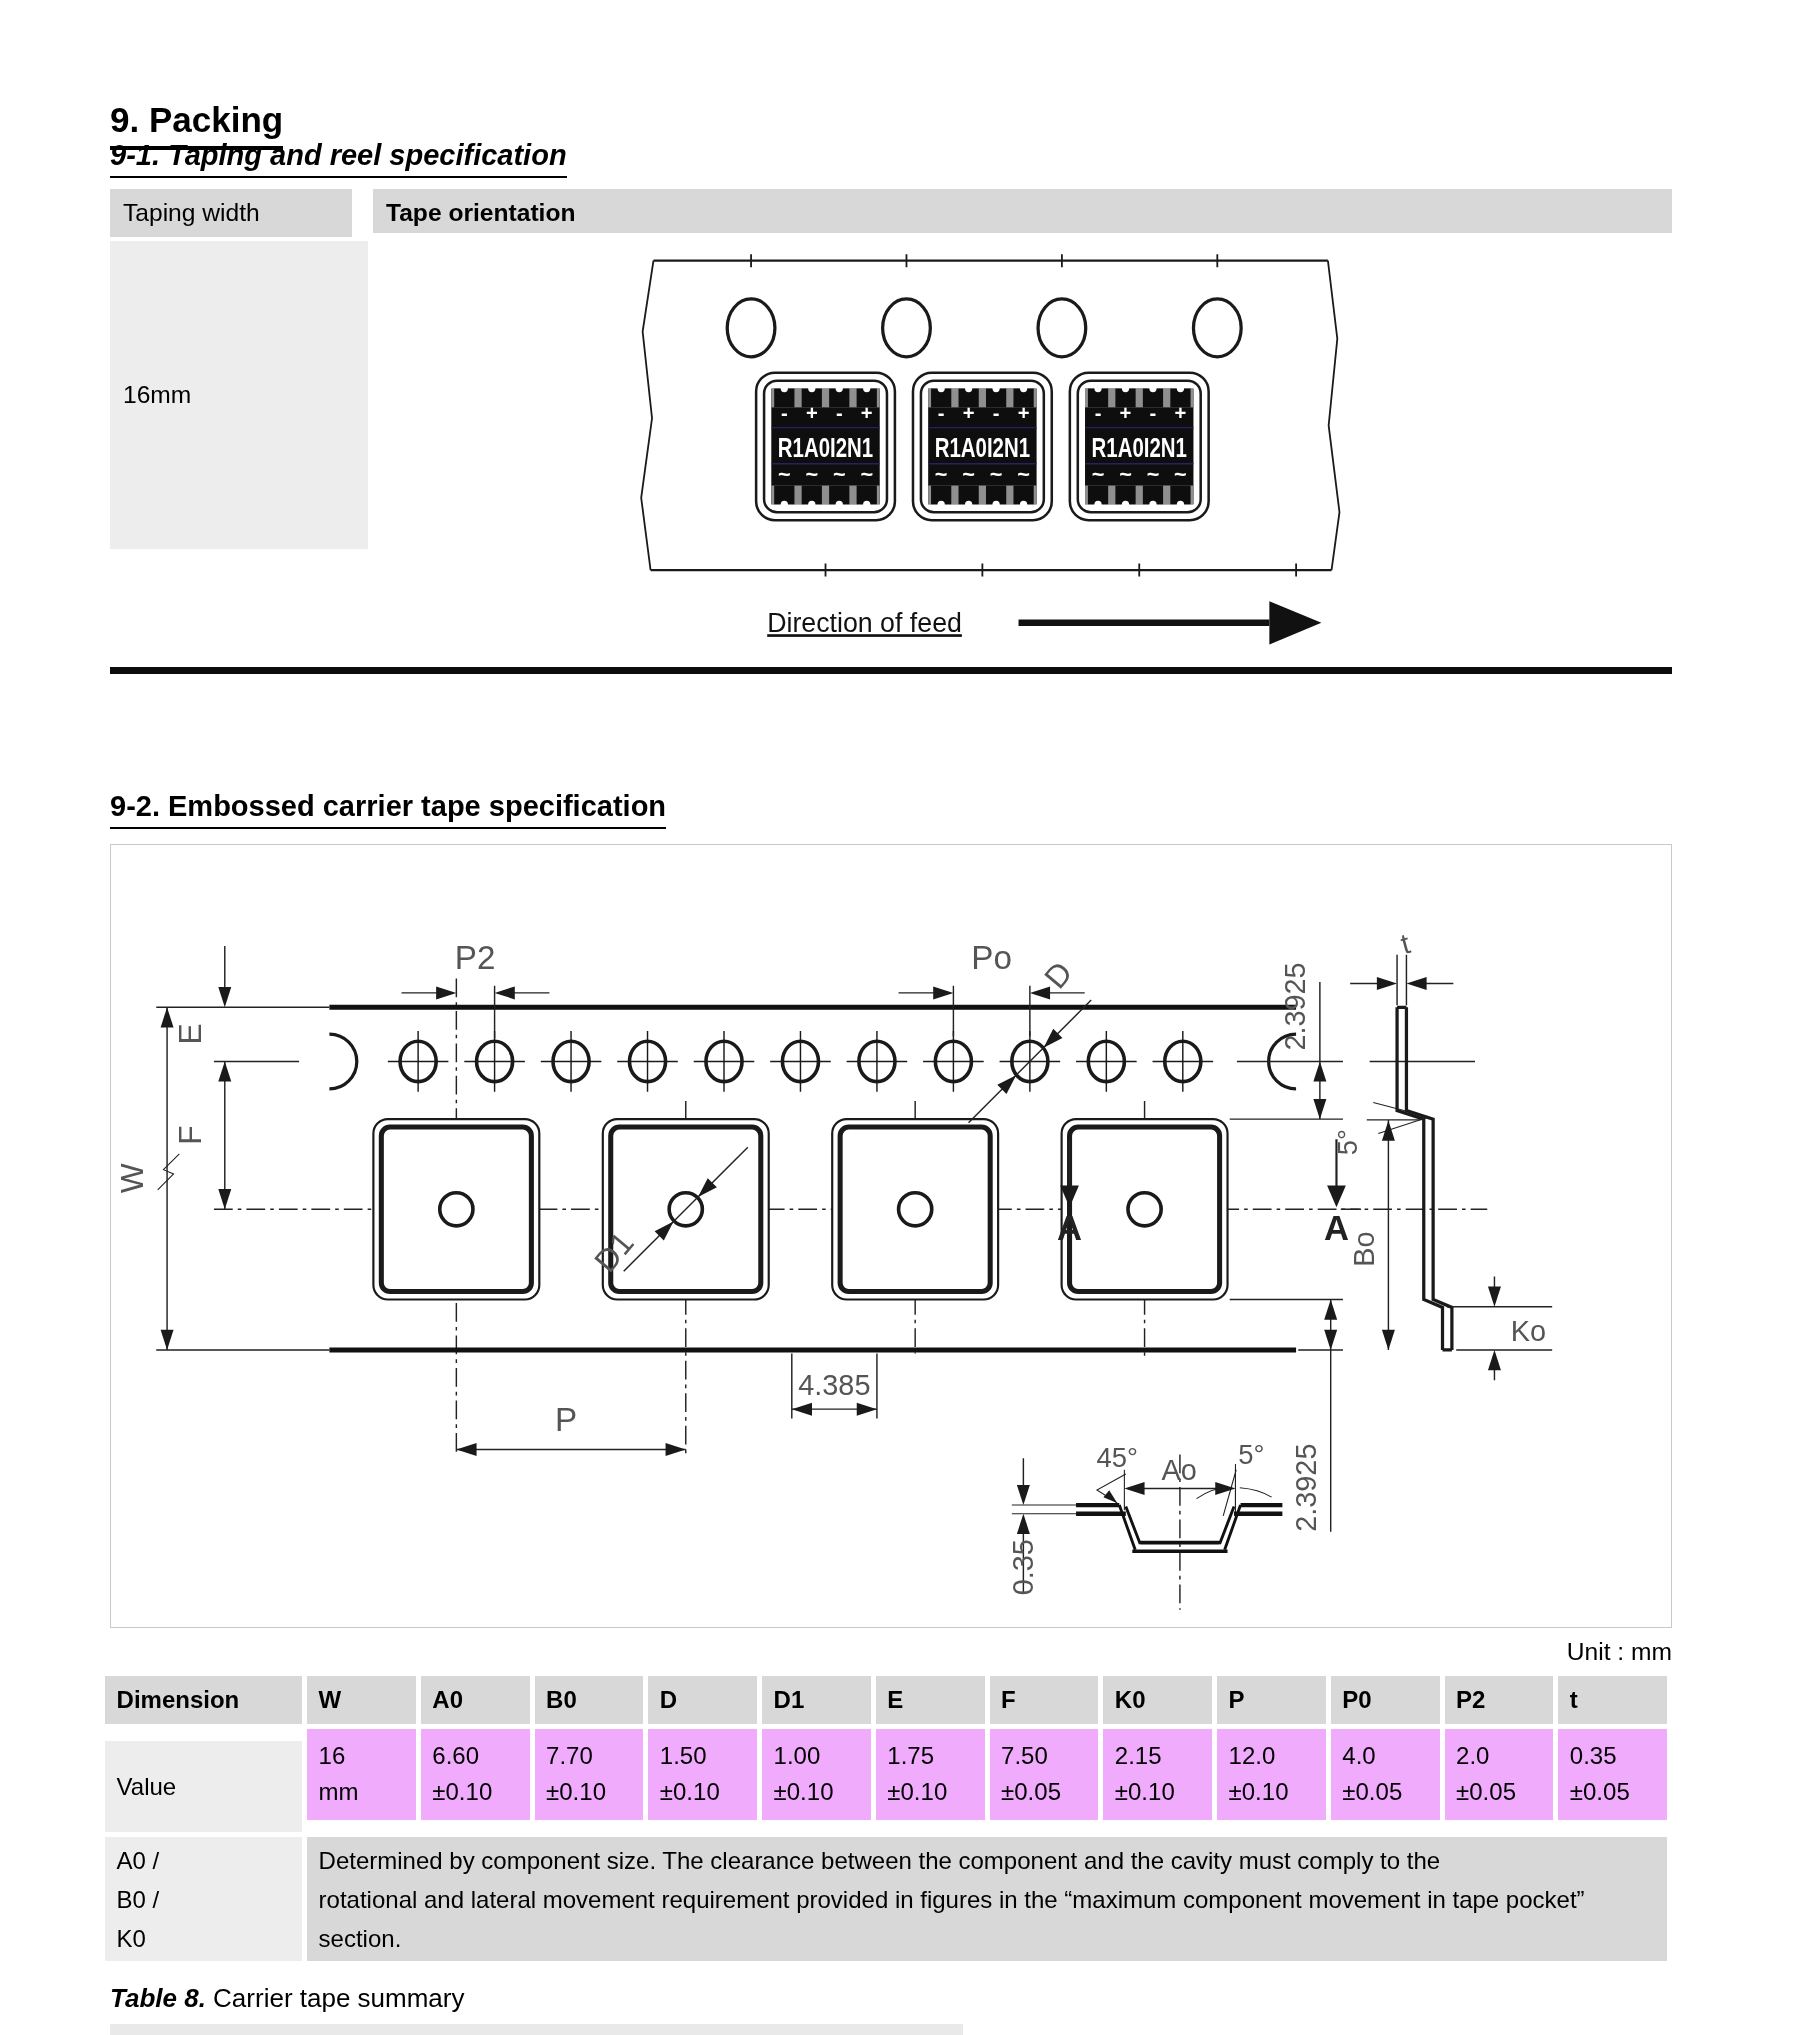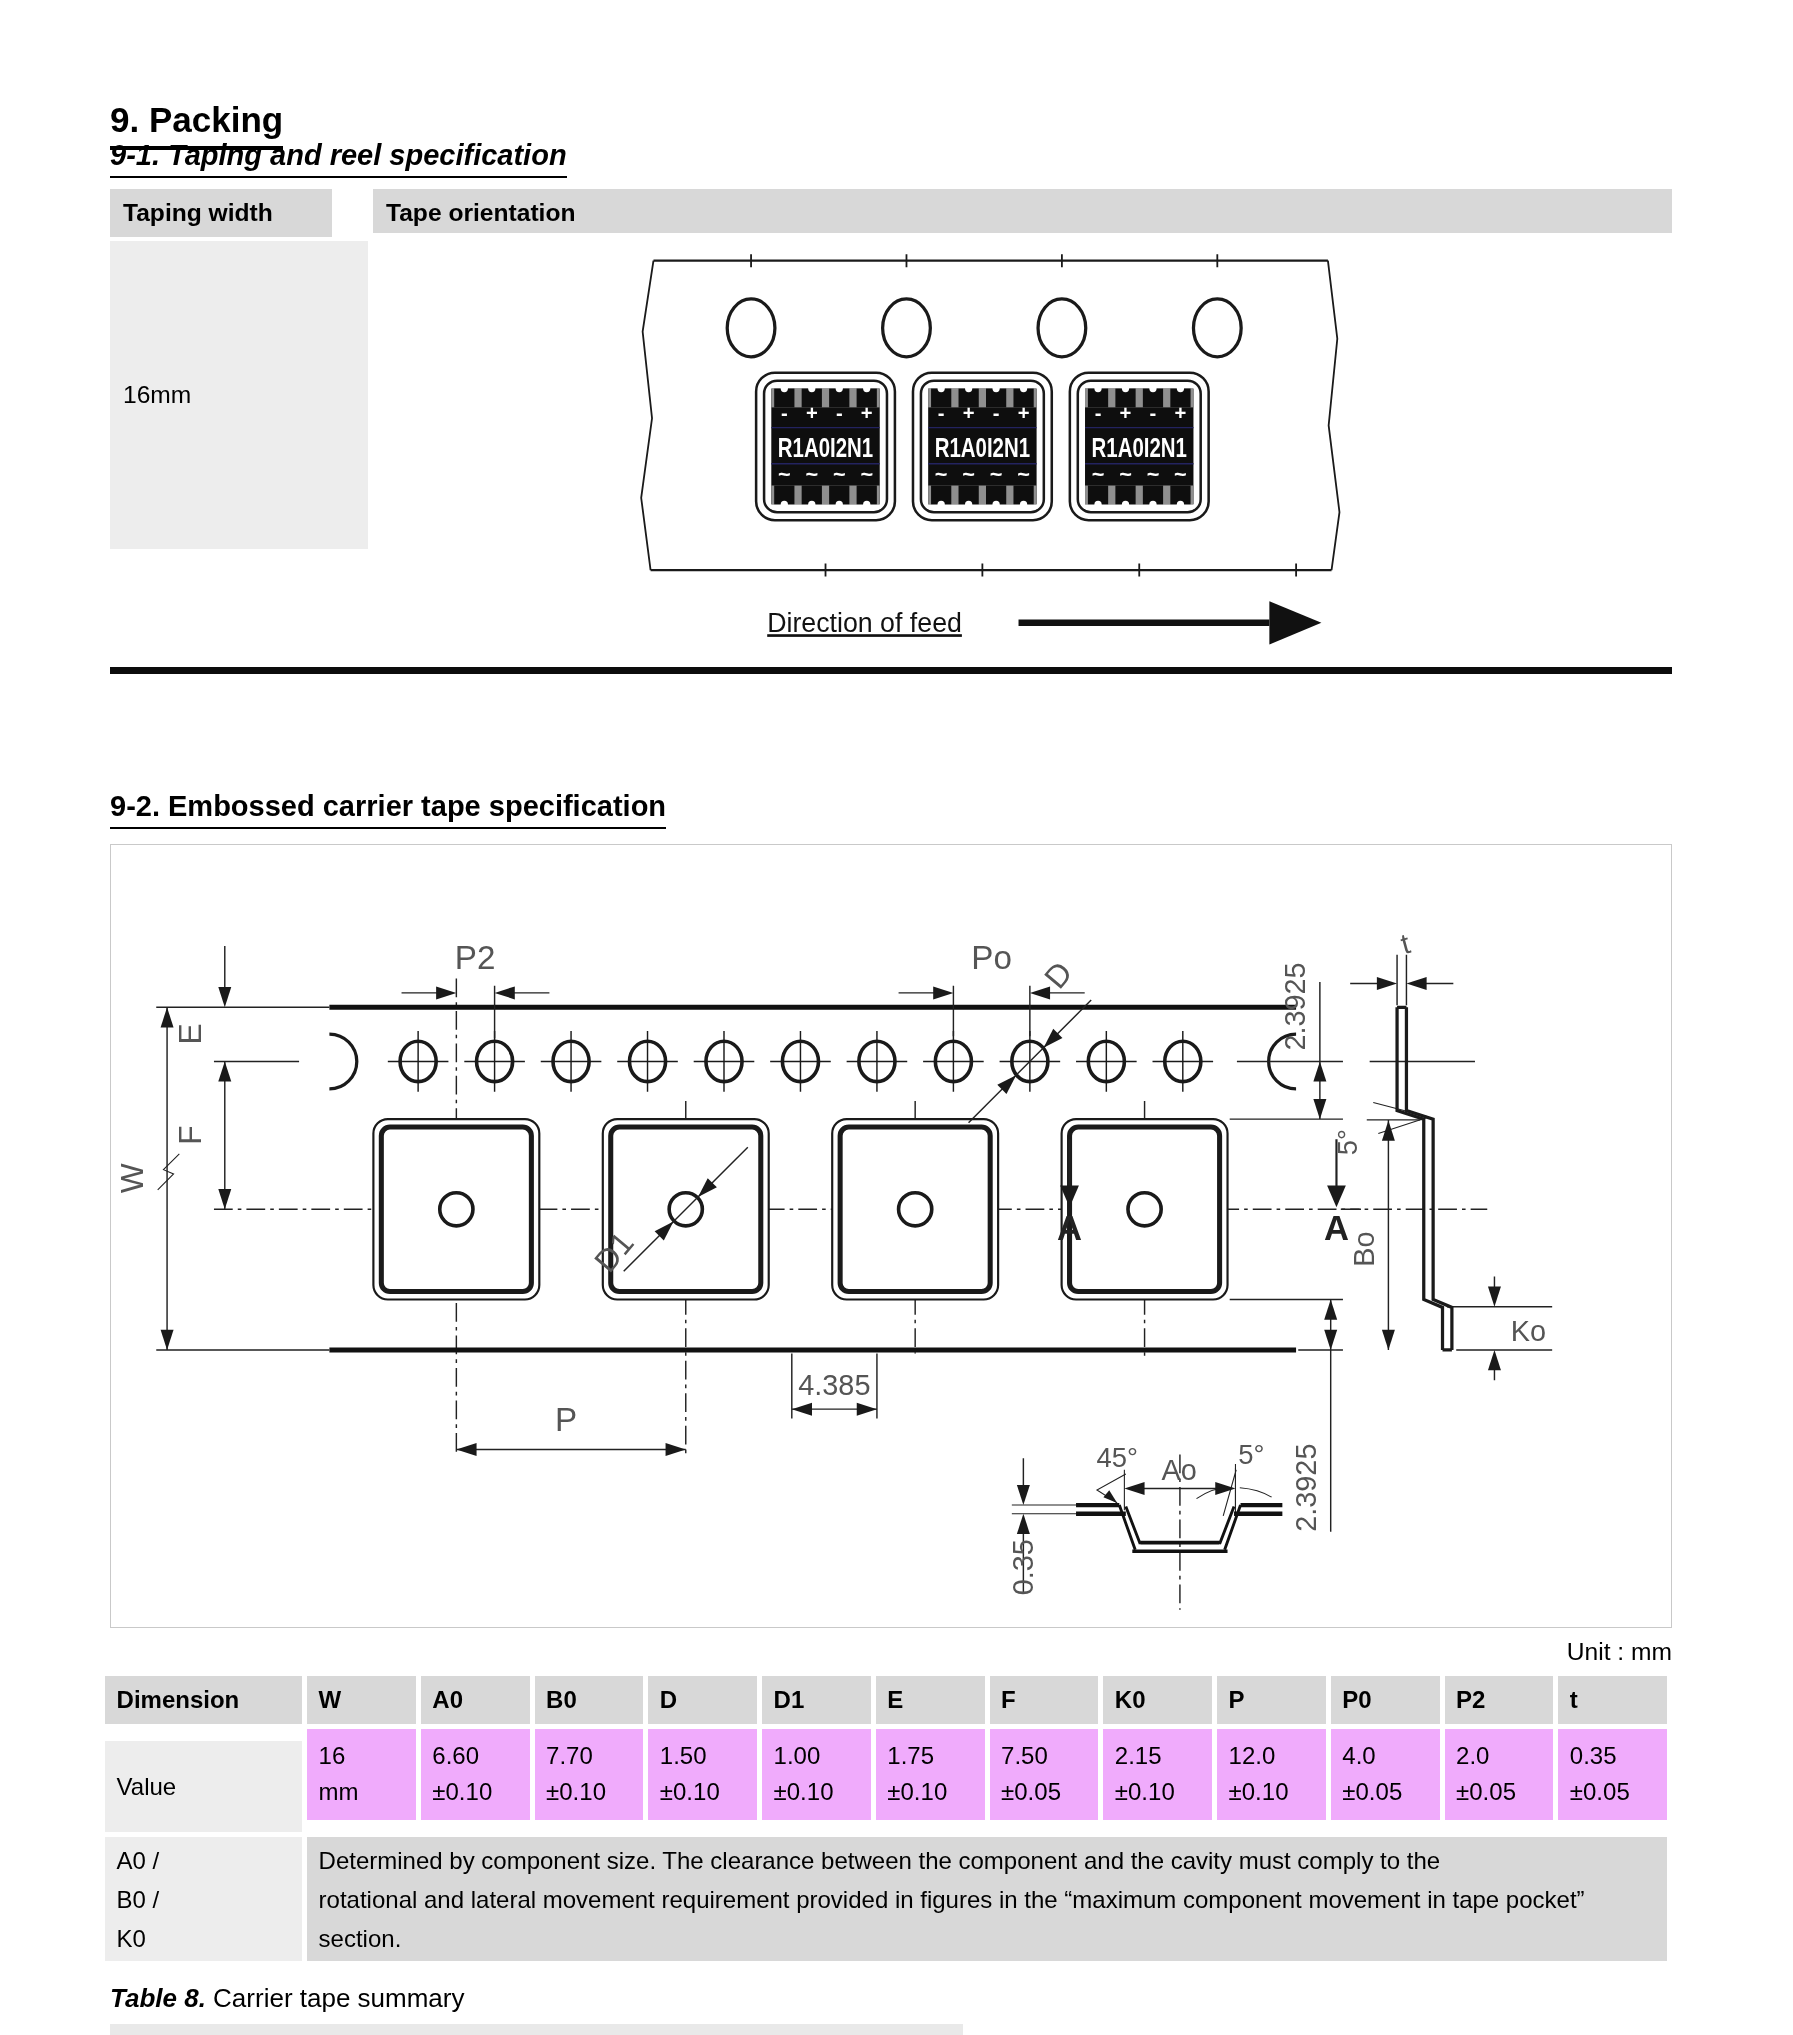--- a/index.html
+++ b/index.html
@@ -8,22 +8,22 @@
     font-family:"Liberation Sans",sans-serif;color:#000;overflow:hidden;
   }
   .abs{position:absolute;}
   
   .h1{left:110px;top:56px;font-size:35px;font-weight:bold;margin-top:44px;}
   .h1 span{display:inline-block;border-bottom:4.3px solid #000;padding-bottom:5.8px;}
   .h2a{left:110px;top:139px;font-size:29px;font-weight:bold;font-style:italic;}
   .h2b{left:110px;top:790px;font-size:29px;font-weight:bold;}
   .h2a span,.h2b span{display:inline-block;border-bottom:2.9px solid #000;padding-bottom:4.3px;}
   
-  .tt-h1{left:110px;top:189px;width:222px;height:48px;background:#d8d8d8;
-         font-size:24.6px;font-weight:bold;line-height:48px;padding-left:13px;box-sizing:border-box;}
+  .tt-h1{left:110px;top:189px;width:242px;height:48px;background:#d8d8d8;
+         font-size:24.6px;font-weight:normal;line-height:48px;padding-left:13px;box-sizing:border-box;}
   .tt-h2{left:373px;top:189px;width:1299px;height:44px;background:#d8d8d8;
          font-size:24.6px;font-weight:bold;line-height:48px;padding-left:13px;box-sizing:border-box;}
   .tt-c1{left:110px;top:241px;width:258px;height:308px;background:#ededed;
          font-size:24.6px;display:flex;align-items:center;padding-left:13px;box-sizing:border-box;}
   .tt-c2{left:373px;top:241px;width:1299px;height:421px;background:#ffffff;}
   .tt-bar{left:110px;top:667px;width:1562px;height:6.5px;background:#0c0c0c;}
   
   .draw-box{left:110px;top:844px;width:1560px;height:782px;border:1.4px solid #c9c9c9;background:#fff;}
   
   .unit{left:110px;top:1638px;width:1562px;text-align:right;font-size:24.6px;}

